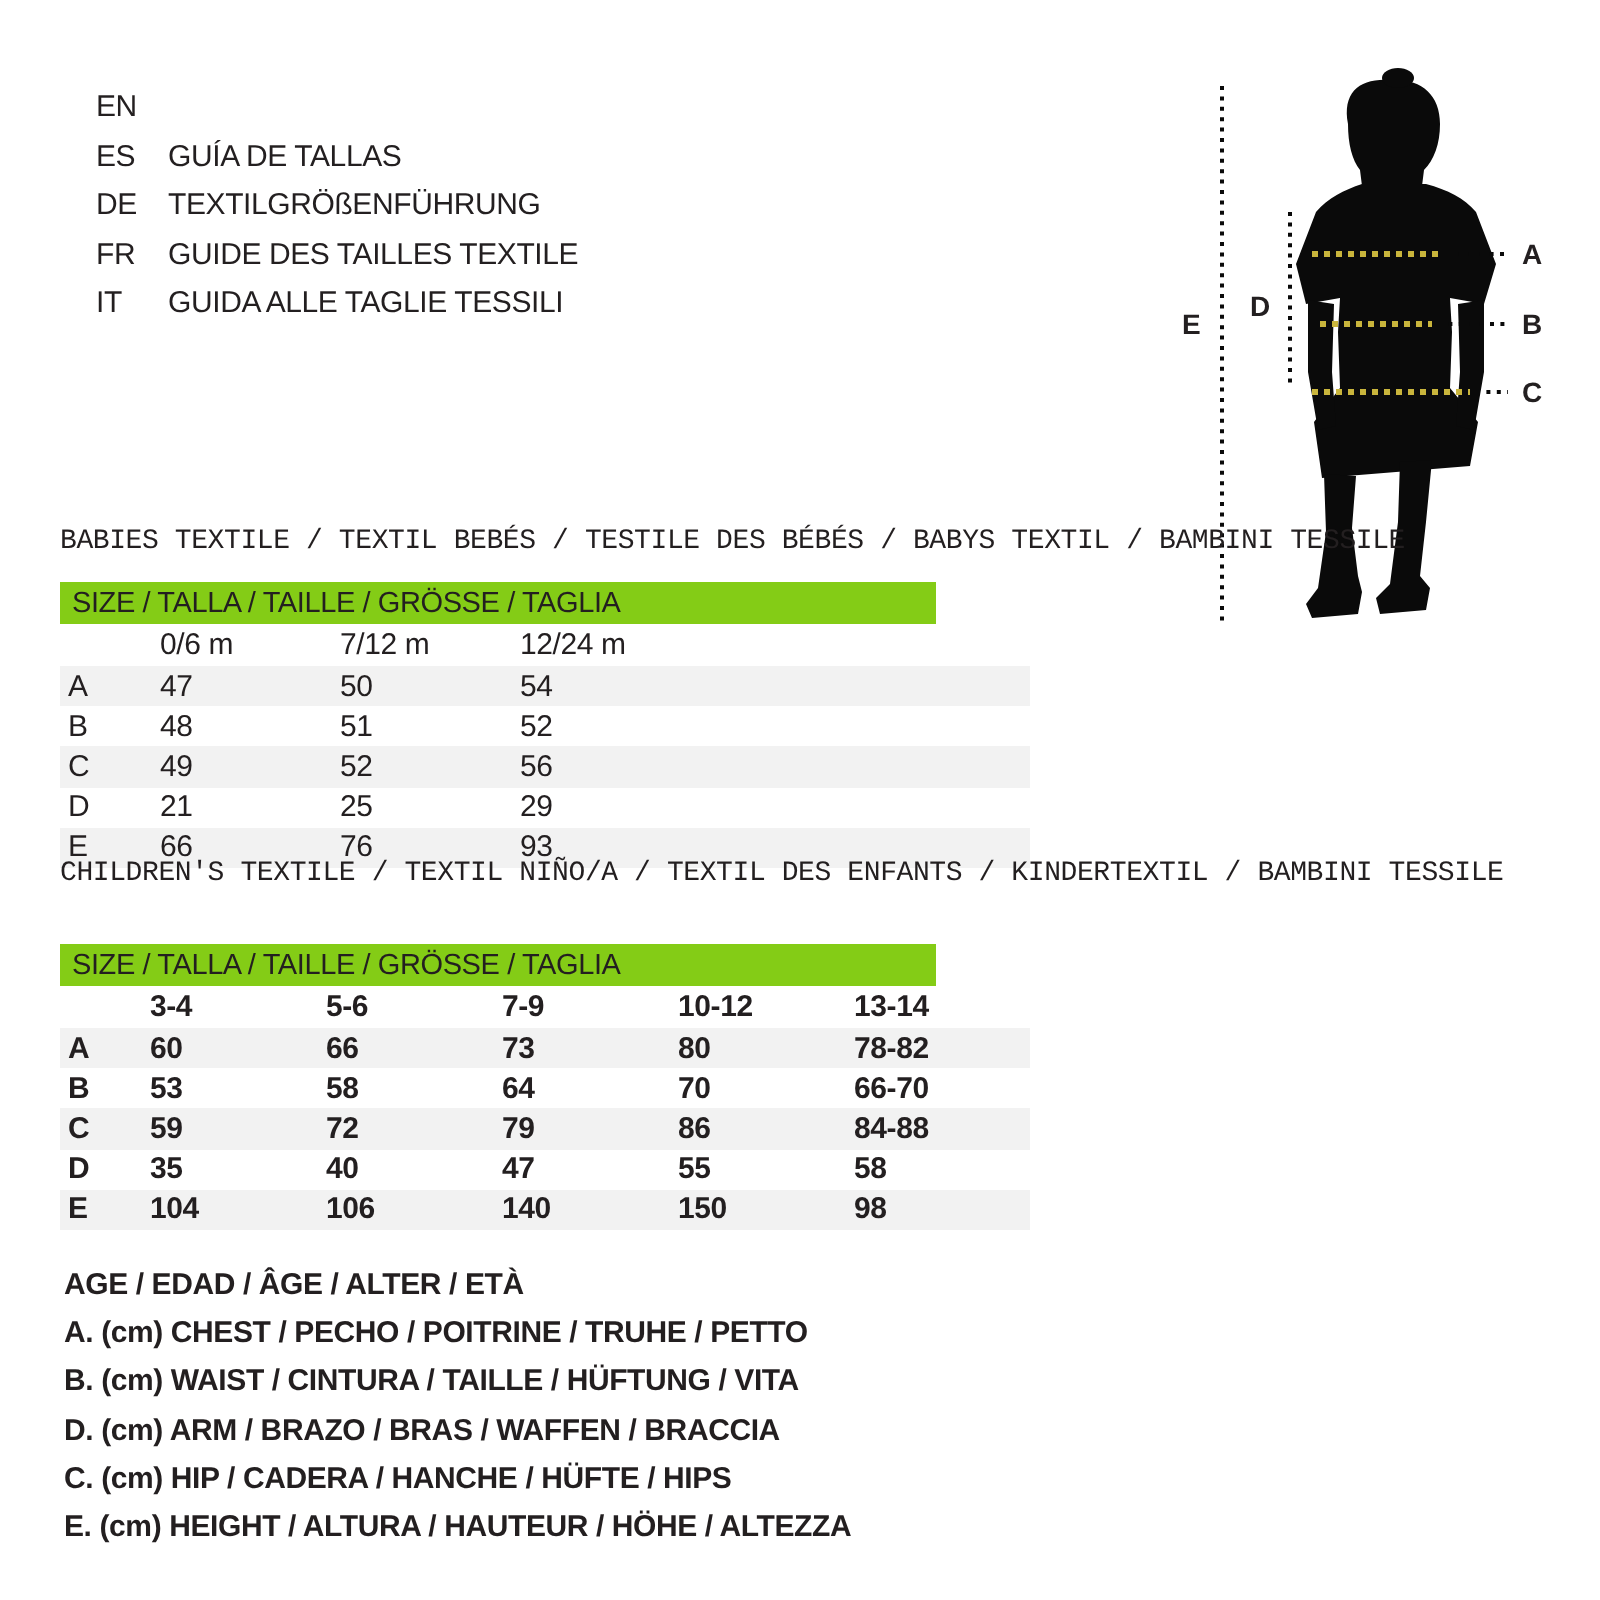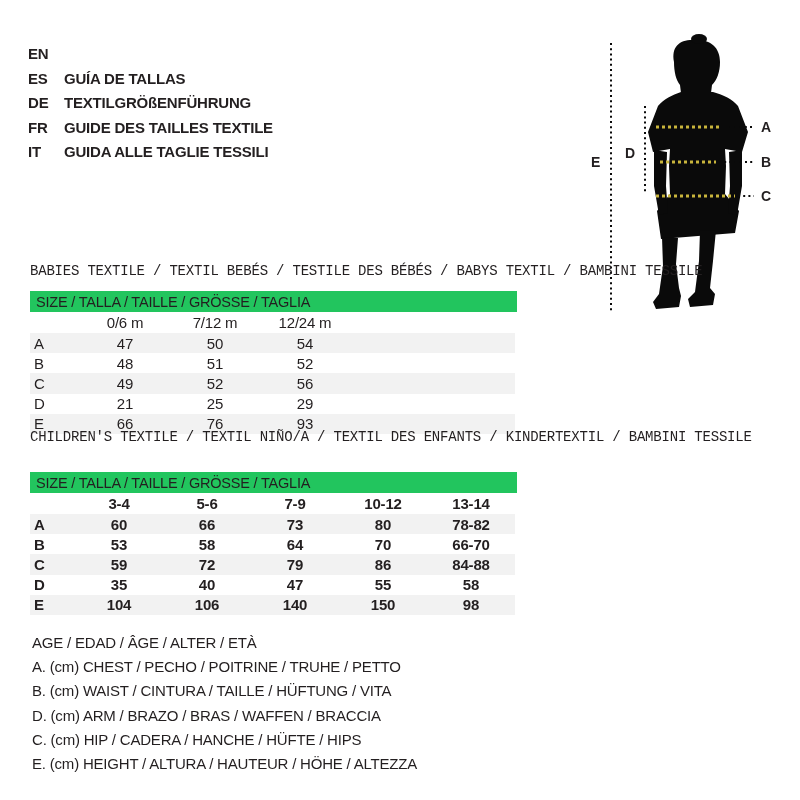--- a/index.html
+++ b/index.html
@@ -6,57 +6,57 @@
   html,body { width:800px; height:800px; background:#ffffff; overflow:hidden; }
   body {
     font-family:"Liberation Sans", sans-serif;
     color:#231f20;
     letter-spacing:-0.2px;
     position:relative;
   }
   .abs { position:absolute; white-space:nowrap; }
 
   
-  .langs { left:28px; top:42px;font-weight:bold; }
+  .langs { left:48px; top:42px; }
   .lang-row { display:flex; line-height:24.5px; font-size:15px; }
   .lang-code { width:36px; }
 
   
   .figure-wrap { left:578px; top:26px; width:222px; height:304px; }
 
   
   .section-title { font-size:14px;font-family:Liberation Mono, monospace; }
   .babies-title { left:30px; top:263px; }
   .children-title { left:30px; top:429px; }
 
   
   .size-bar {
-    left:30px; width:487px; height:21px;
-    background:#22c55e; font-size:14.5px;
+    left:30px; width:438px; height:21px;
+    background:#84cc16; font-size:14.5px;
     display:flex; align-items:center; padding-left:6px;
   }
   .babies-bar { top:291px; }
   .children-bar { top:472px; }
 
   
   .dtable { left:30px; width:485px; font-size:15px; }
   .babies-table { top:312px; }
   .children-table { top:493px;font-weight:bold; }
   .trow { display:flex; height:20.2px; align-items:center; }
   .trow.stripe { background:#f2f2f2; }
   .trow.thead { height:21px; background:#ffffff; }
-  .tcell { text-align:center; }
+  .tcell { text-align:left; }
   .tcell.key { text-align:left; padding-left:4px; }
   .babies-table .tcell.key { width:50px; }
   .babies-table .tcell { width:90px; }
   .children-table .tcell.key { width:45px; }
   .children-table .tcell { width:88px; }
 
   
-  .legend { left:32px; top:631px; font-size:15px; }
+  .legend { left:32px; top:631px; font-size:15px;font-weight:bold; }
   .legend-line { line-height:24.2px; }
 </style>
 </head>
 <body>
 
 <div class="abs langs">
   <div class="lang-row">
     <span class="lang-code">EN</span>
   </div>
   <div class="lang-row">

